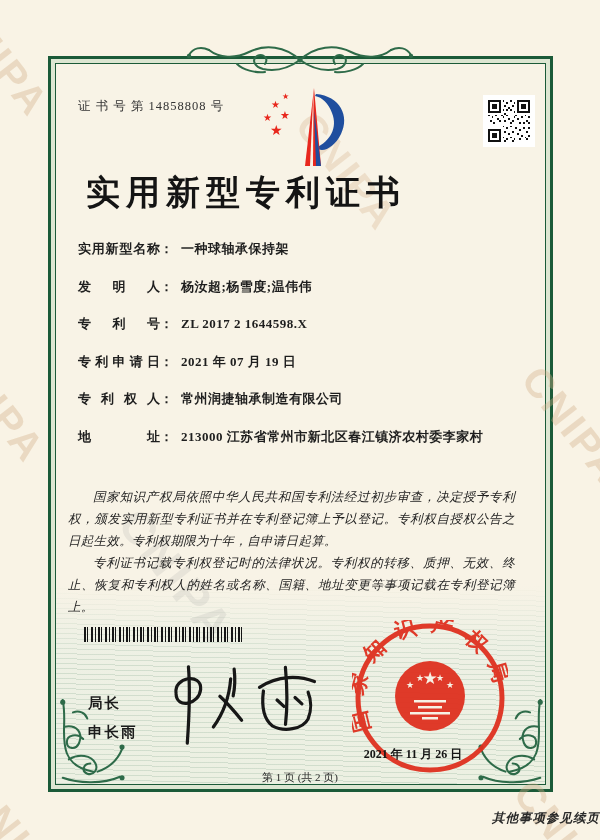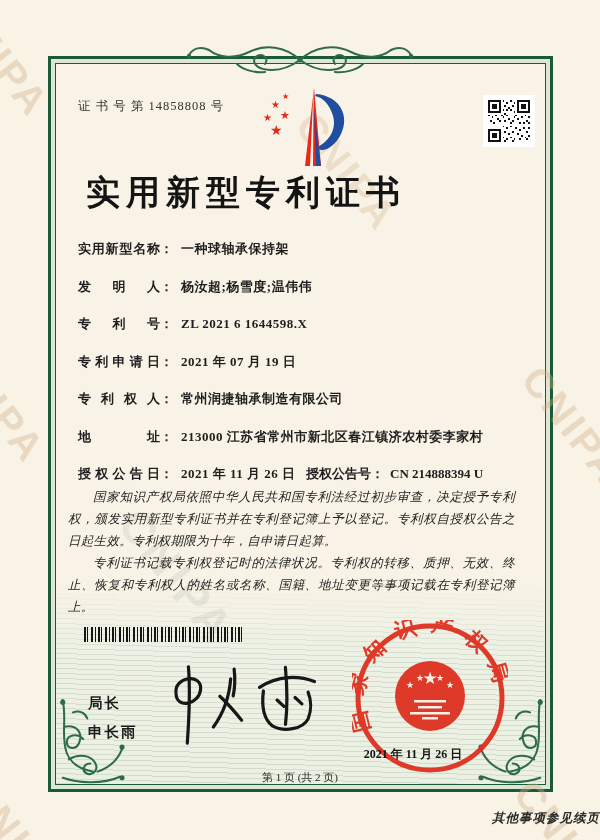--- a/index.html
+++ b/index.html
@@ -225,34 +225,30 @@
 <div class="title">实用新型专利证书</div>
 
 <div class="fields">
   <div class="frow">
     <span class="flabel">实用新型名称</span><span class="fcolon">：</span><span class="fvalue">一种球轴承保持架</span>
   </div>
   <div class="frow">
     <span class="flabel">发明人</span><span class="fcolon">：</span><span class="fvalue">杨汝超;杨雪度;温伟伟</span>
   </div>
   <div class="frow">
-    <span class="flabel">专利号</span><span class="fcolon">：</span><span class="fvalue">ZL 2021 6 1644598.X</span>
+    <span class="flabel">专利号</span><span class="fcolon">：</span><span class="fvalue">ZL 2017 2 1644598.X</span>
   </div>
   <div class="frow">
     <span class="flabel">专利申请日</span><span class="fcolon">：</span><span class="fvalue">2021 年 07 月 19 日</span>
   </div>
   <div class="frow">
     <span class="flabel">专利权人</span><span class="fcolon">：</span><span class="fvalue">常州润捷轴承制造有限公司</span>
   </div>
   <div class="frow">
     <span class="flabel">地址</span><span class="fcolon">：</span><span class="fvalue">213000 江苏省常州市新北区春江镇济农村委李家村</span>
-  </div>
-  <div class="frow">
-    <span class="flabel">授权公告日</span><span class="fcolon">：</span><span class="fvalue">2021 年 11 月 26 日</span>
-    <span class="grant-no"><span>授权公告号</span><span>：</span><span style="margin-left:6px;">CN 214888394 U</span></span>
   </div>
 </div>
 
 <div class="body-text">
   <p>国家知识产权局依照中华人民共和国专利法经过初步审查，决定授予专利权，颁发实用新型专利证书并在专利登记簿上予以登记。专利权自授权公告之日起生效。专利权期限为十年，自申请日起算。</p>
   <p>专利证书记载专利权登记时的法律状况。专利权的转移、质押、无效、终止、恢复和专利权人的姓名或名称、国籍、地址变更等事项记载在专利登记簿上。</p>
 </div>
 
 <div class="barcode"></div>
 

